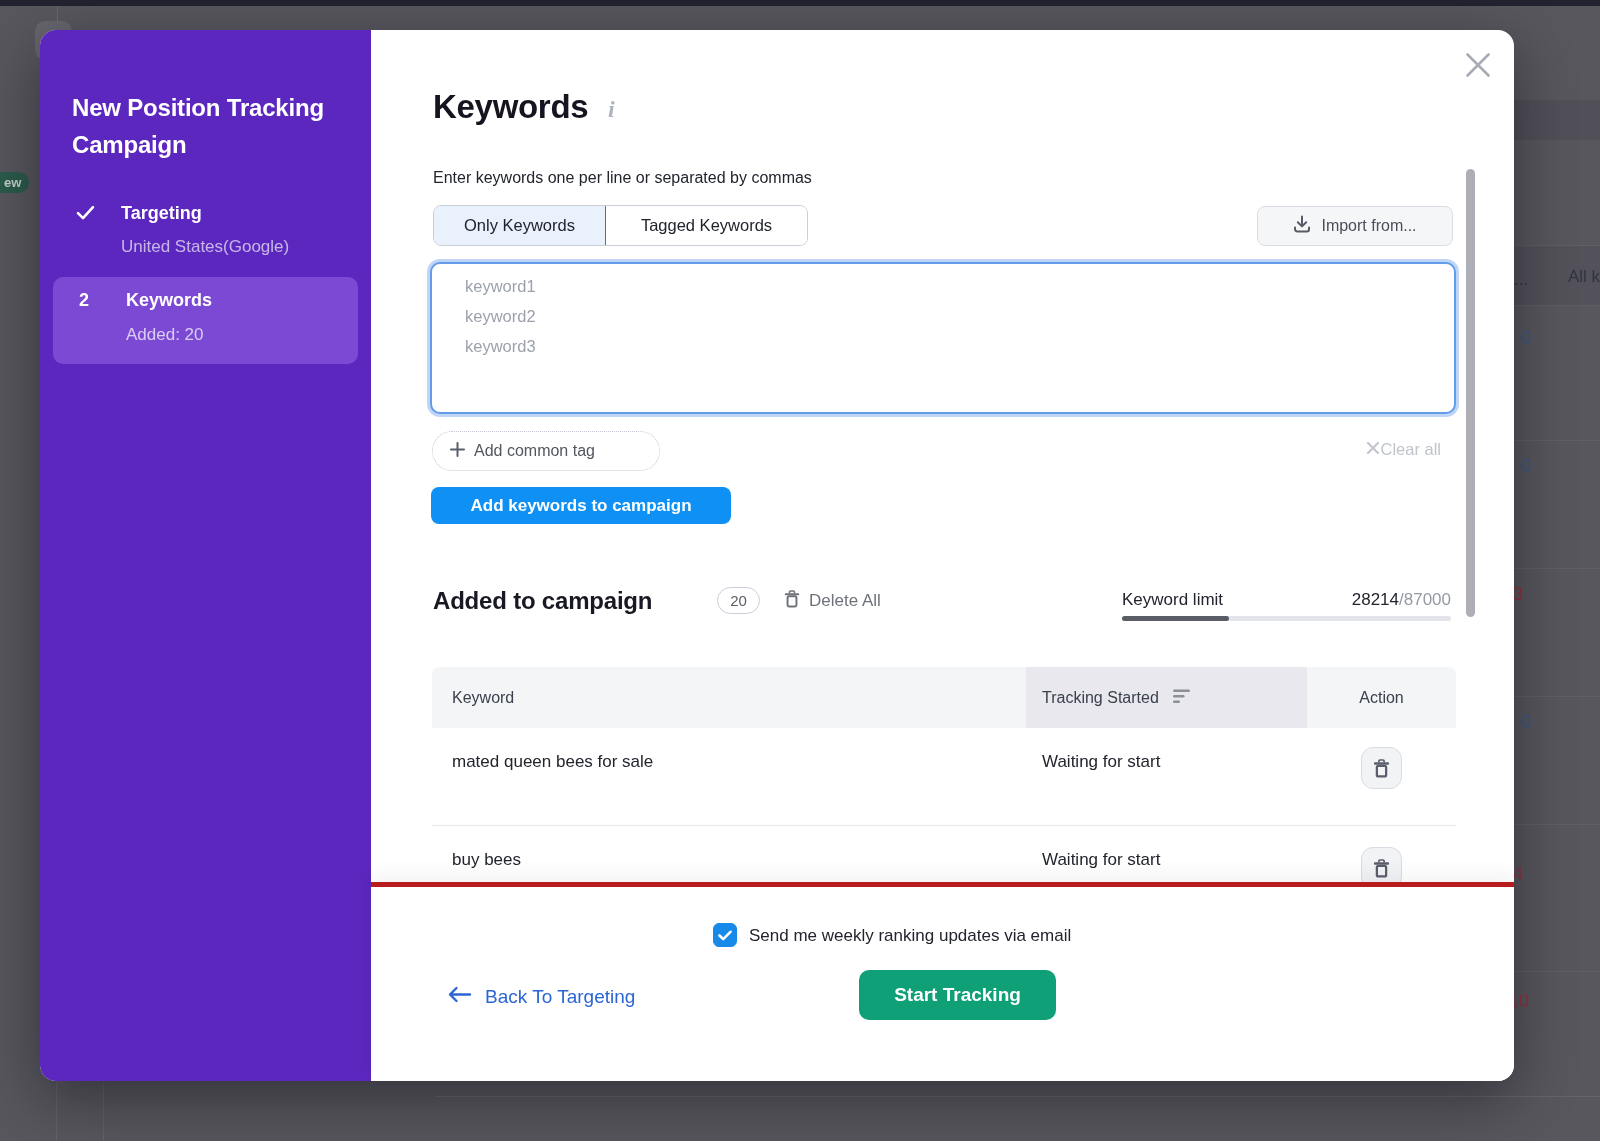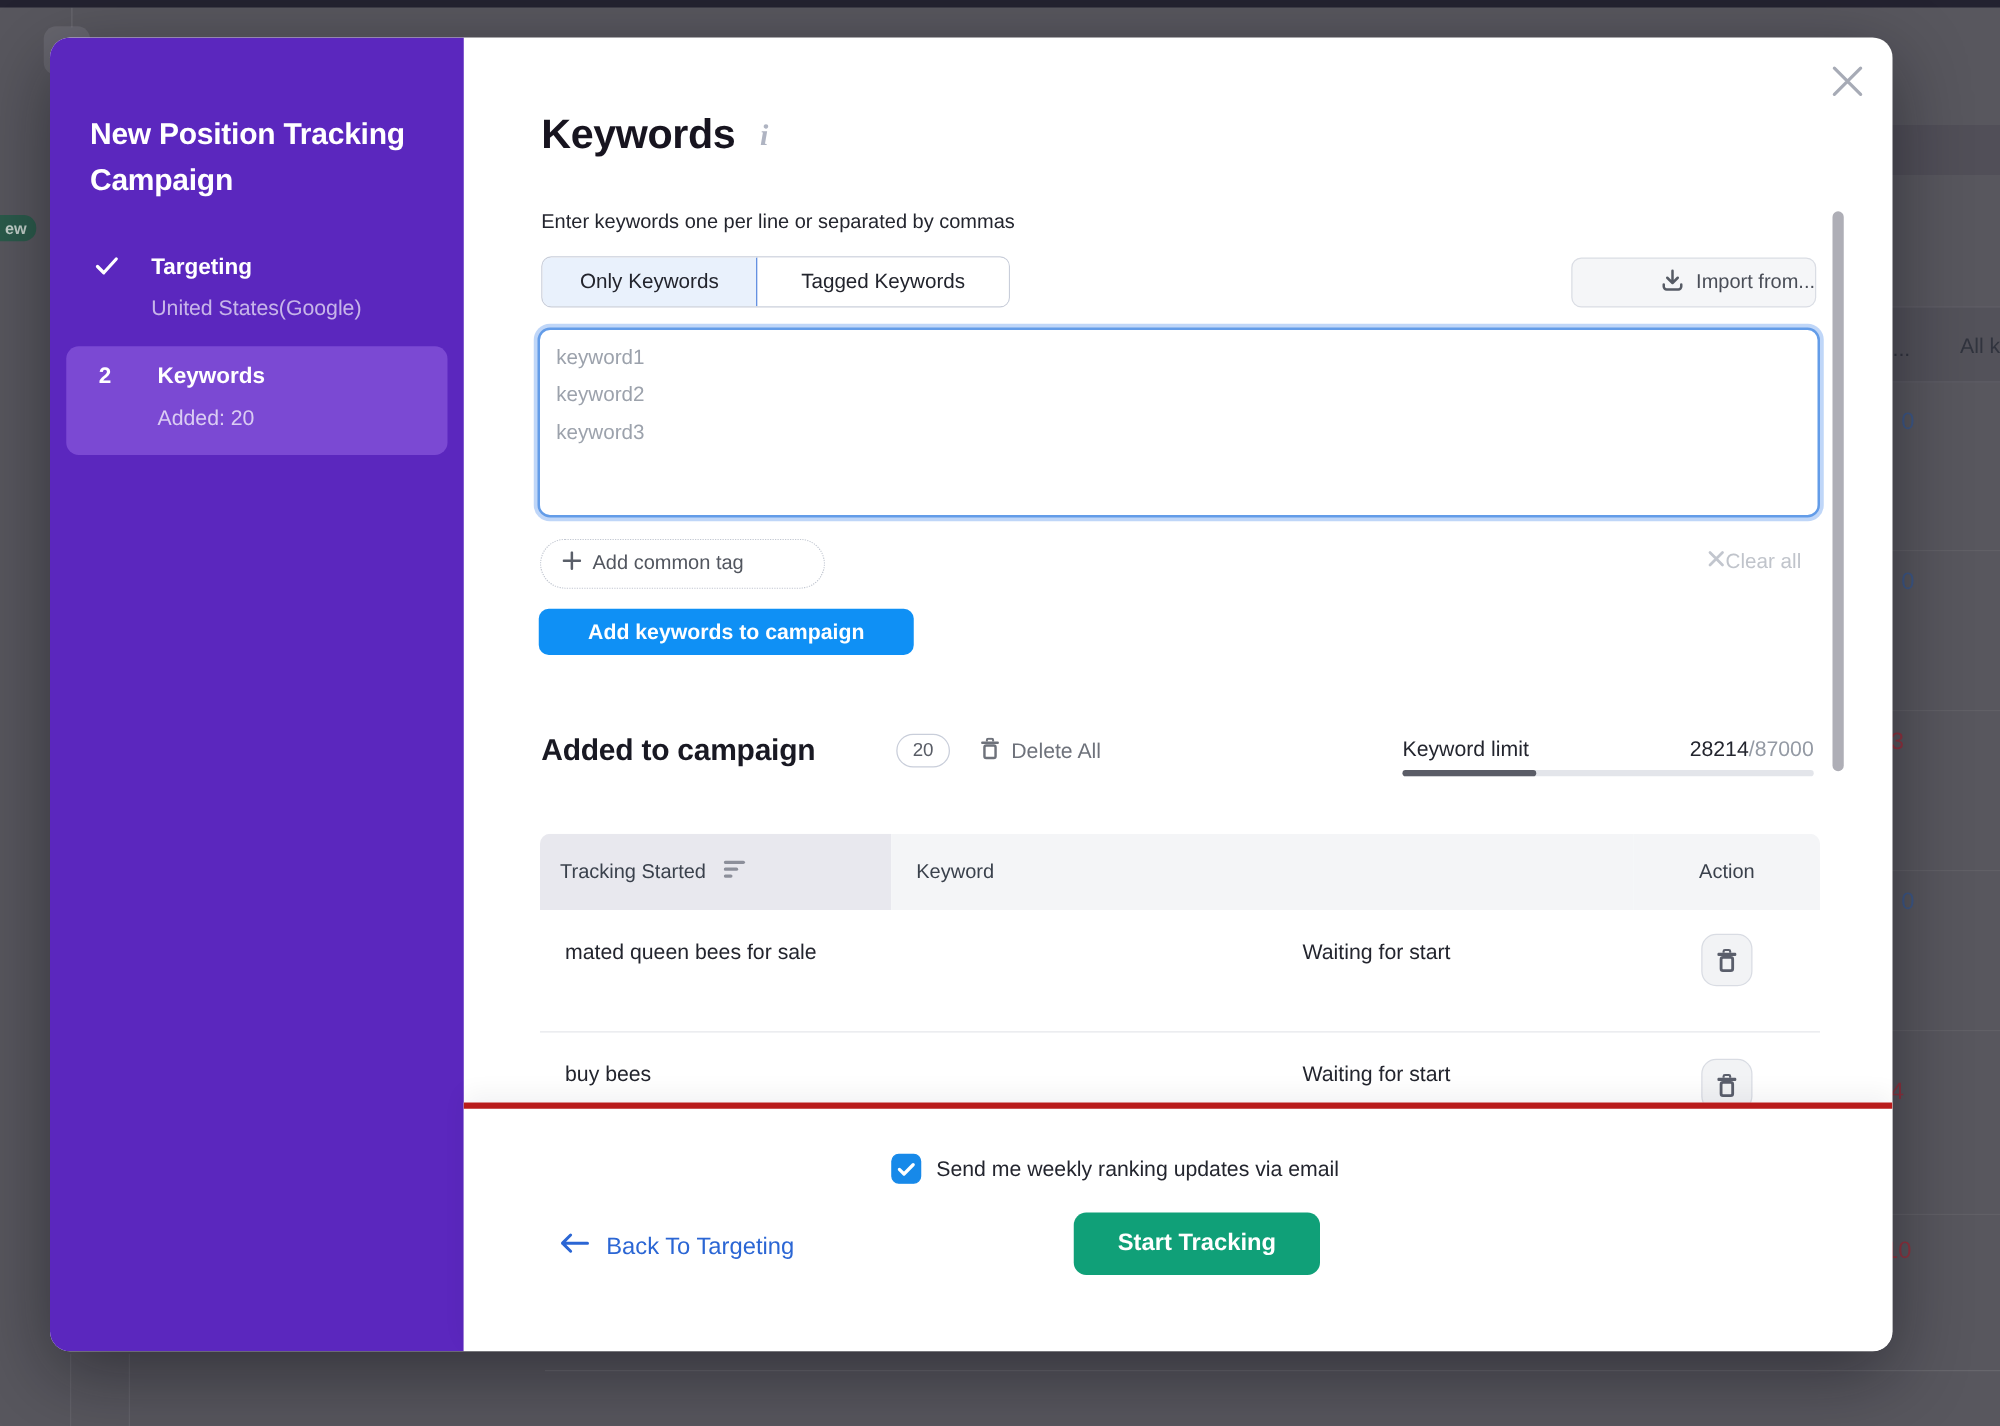--- a/index.html
+++ b/index.html
@@ -52,23 +52,23 @@
   .h1 { position:absolute; left:62px; top:57px; font-size:33px; line-height:40px; font-weight:bold; color:var(--heading,#17141F); letter-spacing:-0.3px; }
   .info-i { position:absolute; left:237px; top:66px; font-family:"Liberation Serif","DejaVu Serif",serif; font-style:italic; font-weight:bold; font-size:24px; color:#AFB4C2; }
   .subtitle { position:absolute; left:62px; top:137px; font-size:16px; line-height:22px; color:var(--text,#23252E); }
 
   .tabs { position:absolute; left:62px; top:175px; height:41px; display:flex; border:1px solid var(--border,#C9CEDA); border-radius:8px; overflow:hidden; background:#fff; }
   .tab { height:100%; display:flex; align-items:center; justify-content:center; font-size:16.5px; color:#22242D; background:#fff; border:none; cursor:pointer; }
   .tab.active { background:#E9F1FC; border-right:1.5px solid #3A72D8; }
   .tab1 { width:172px; }
   .tab2 { width:201px; }
 
-  .import-btn { position:absolute; left:886px; top:176px; width:196px; height:40px; border:1px solid #DADDE4; border-radius:8px; background:#F5F6F8; display:flex; align-items:center; justify-content:flex-end; gap:10px; font-size:16px; color:#4A4E58; cursor:pointer; }
-
-  .kw-textarea { position:absolute; left:59px; top:232px; width:1026px; height:152px; border:2px solid #639CE8; border-radius:10px; box-shadow:0 0 0 3px rgba(139,180,242,0.55); padding:7px 13px; resize:none; font-family:inherit; font-size:16.5px; line-height:30px; color:#23252E; outline:none; }
+  .import-btn { position:absolute; left:886px; top:176px; width:196px; height:40px; border:1px solid #DADDE4; border-radius:8px; background:#F5F6F8; display:flex; align-items:center; justify-content:center; gap:10px; font-size:16px; color:#4A4E58; cursor:pointer; }
+
+  .kw-textarea { position:absolute; left:59px; top:232px; width:1026px; height:152px; border:2px solid #639CE8; border-radius:10px; box-shadow:0 0 0 3px rgba(139,180,242,0.55); padding:7px 33px; resize:none; font-family:inherit; font-size:16.5px; line-height:30px; color:#23252E; outline:none; }
   .kw-textarea::placeholder { color:#9CA2AC; opacity:1; }
 
   .tag-pill { position:absolute; left:61px; top:401px; width:228px; height:40px; border:1.5px dotted #C2C7D1; border-radius:20px; background:#fff; display:flex; align-items:center; gap:9px; padding-left:17px; font-size:16px; color:#52565F; cursor:pointer; }
   .clear-all { position:absolute; right:73px; top:407px; height:24px; display:flex; align-items:center; font-size:16.5px; color:#C0C4CB; background:none; border:none; cursor:default; }
   .add-btn { position:absolute; left:60px; top:457px; width:300px; height:37px; border:none; border-radius:8px; background:var(--accent-blue,#0F90F5); color:#fff; font-size:17px; font-weight:bold; font-family:inherit; cursor:pointer; }
 
   .added-title { position:absolute; left:62px; top:556px; font-size:24px; line-height:30px; font-weight:bold; color:#191923; letter-spacing:-0.2px; }
   .added-badge { position:absolute; left:346px; top:557px; width:43px; height:27px; border:1px solid var(--border,#C9CEDA); border-radius:14px; font-size:15px; color:#595D66; display:flex; align-items:center; justify-content:center; }
   .delete-all { position:absolute; left:413px; top:560px; height:22px; display:flex; align-items:center; gap:9px; background:none; border:none; font-family:inherit; font-size:17px; font-weight:500; color:#6E727B; cursor:pointer; }
   .limit-label { position:absolute; left:751px; top:560px; font-size:17px; color:#23252E; }
@@ -199,29 +199,29 @@
       <span>Delete All</span>
     </button>
     <div class="limit-label">Keyword limit</div>
     <div class="limit-value"><span>28214</span><span class="total">/87000</span></div>
     <div class="limit-bar">
         <div class="limit-fill" style="width: 32.4%;"></div>
       </div>
 
     <div class="kw-table">
       <div class="thead">
+        <div class="th th-kw">Keyword</div>
         <div class="th th-ts">
           <span>Tracking Started</span>
           <span><svg width="18" height="16" viewBox="0 0 18 16">
                 <rect x="0" y="1.5" width="17" height="2.6" rx="1.3" fill="#8C8F9A"></rect>
                 <rect x="0" y="7" width="11.5" height="2.6" rx="1.3" fill="#8C8F9A"></rect>
                 <rect x="0" y="12.5" width="7" height="2.6" rx="1.3" fill="#8C8F9A"></rect>
               </svg></span>
         </div>
-        <div class="th th-kw">Keyword</div>
         <div class="th th-act">Action</div>
       </div>
       <div class="trow">
         <div class="td-kw">mated queen bees for sale</div>
         <div class="td-ts">Waiting for start</div>
         <div class="td-act">
             <button class="row-trash">
               <svg width="17" height="19" viewBox="0 0 18 20">
                 <rect x="1" y="3.4" width="16" height="2.6" rx="1" fill="#5A5E6B"></rect>
                 <path d="M6.2 3.4 V2.2 Q6.2 1 7.4 1 H10.6 Q11.8 1 11.8 2.2 V3.4" fill="none" stroke="#5A5E6B" stroke-width="1.8"></path>

